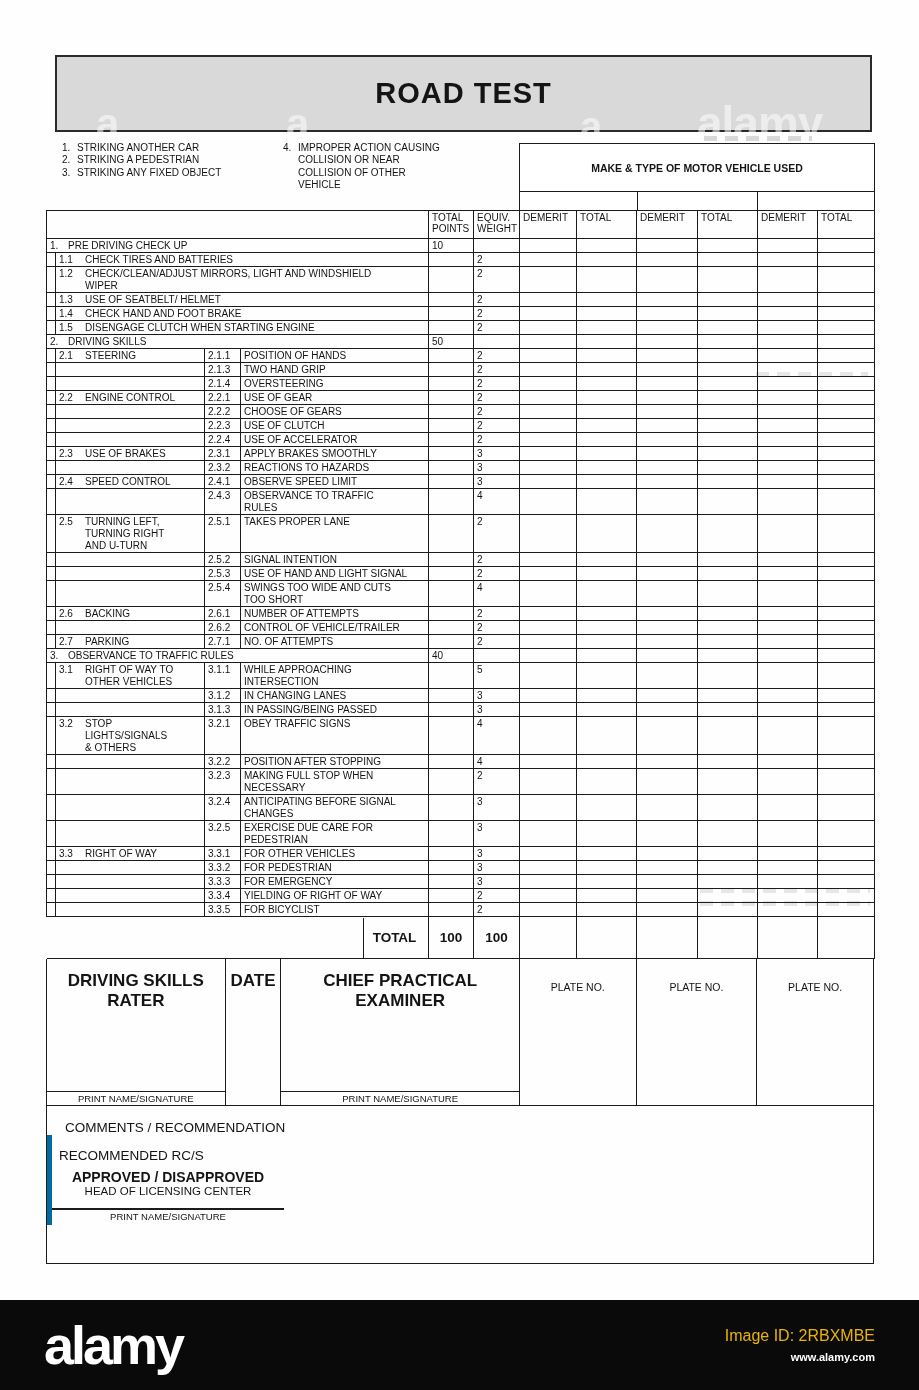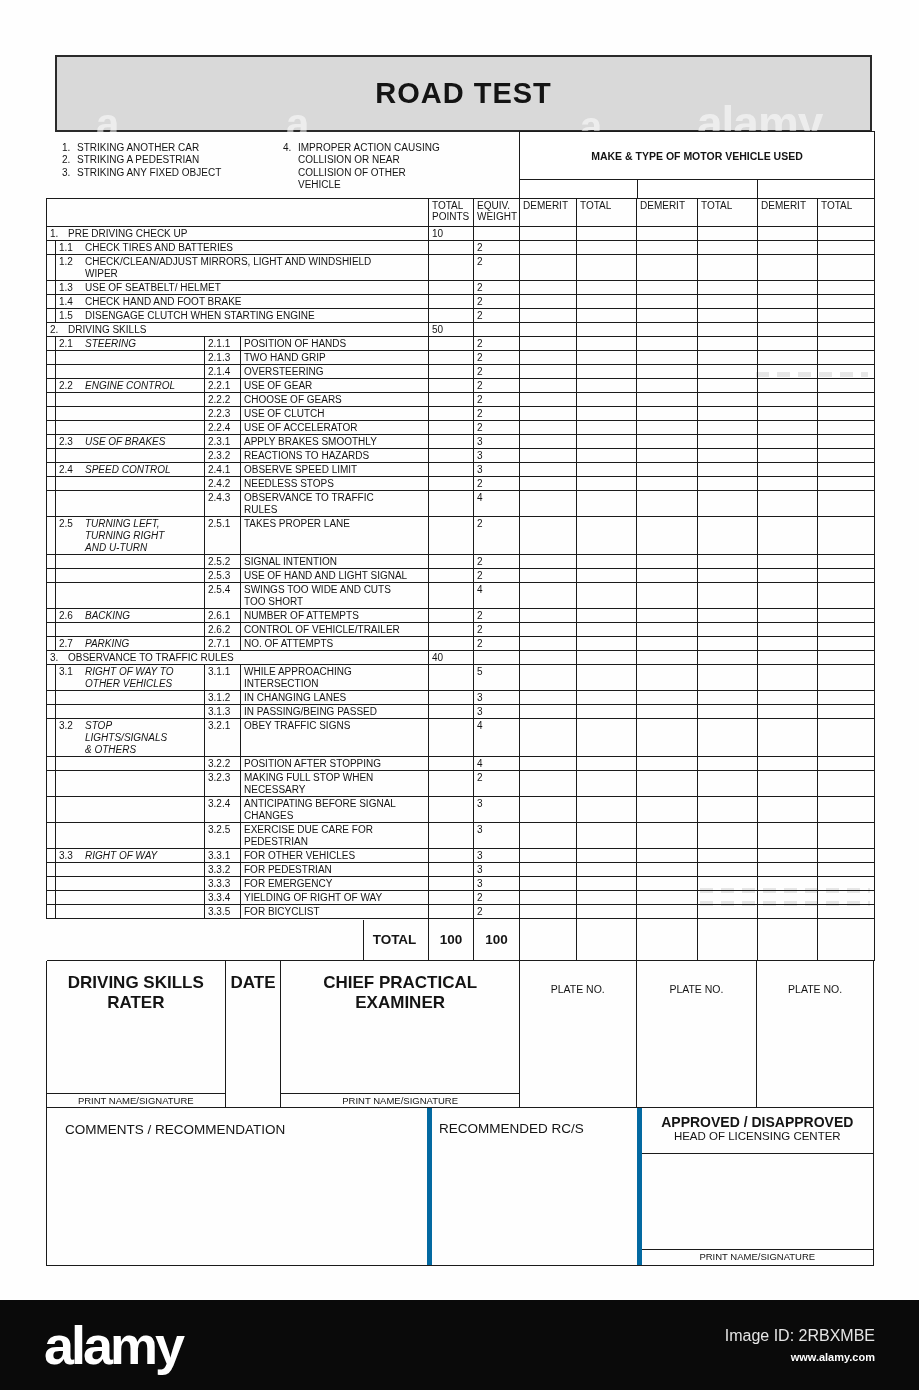--- a/index.html
+++ b/index.html
@@ -26,21 +26,21 @@
   .wmd4 { left:700px; top:901px; width:170px; opacity:.5; }
 
   
   .violations { position:absolute; left:62px; top:142px; display:flex; font-size:10px; line-height:12.4px; }
   .vcol1 { width:176px; margin-right:45px; }
   .vitem { display:flex; }
   .vnum { width:15px; flex:none; }
   .vtxt { white-space:pre-line; }
 
   
-  .form-body { position:absolute; left:46px; top:198px; width:828px; }
+  .form-body { position:absolute; left:46px; top:210px; width:828px; }
   .vehicle-box { position:absolute; left:473px; top:-67px; width:356px; height:68px; border:1.5px solid #1b1b1b; display:flex; flex-direction:column; background:#fff; }
   .vh-title { flex:1; display:flex; align-items:center; justify-content:center; font-size:10.5px; font-weight:bold; border-bottom:1px solid #1b1b1b; }
   .vh-row { height:18px; display:flex; }
   .vh-cell { border-left:1px solid #1b1b1b; }
   .vh-cell:first-child { border-left:none; }
   .vh-c1,.vh-c3 { width:117px; } .vh-c2 { width:121px; }
 
   
   table.score { border-collapse:collapse; table-layout:fixed; width:828px; font-size:10px; line-height:12px;padding-left:28px; }
   table.score td, table.score th { border:1px solid #1b1b1b; vertical-align:top; padding:.5px 3px; text-align:left; font-weight:normal; overflow:hidden; }
@@ -48,57 +48,57 @@
   thead th { text-align:center; vertical-align:middle; line-height:11px; padding:2px 1px; height:28px; }
   td.cell-sec { font-weight:bold; padding-left:14px; }
   td.cell-wide { padding-left:22px; }
   td.cell-cat { padding-left:20px; }
   td.cell-num { text-align:center; padding:.5px 1px; }
   td.cell-desc { padding-left:8px; white-space:pre-line; }
   td.cell-center { text-align:center; }
   .fx { display:flex; }
   .sn { width:18px; flex:none; } .st { white-space:pre-line; }
   .wn { width:26px; flex:none; } .wt { white-space:pre-line; }
-  .cn { width:26px; flex:none; } .ct { white-space:pre-line;font-style:italic; }
+  .cn { width:26px; flex:none; } .ct { white-space:pre-line; }
   tr.total-row td { height:42px; vertical-align:middle; font-weight:bold; font-size:13.5px; text-align:center; }
   td.total-label-wrap { padding:0; border-left:none !important; border-bottom:1px solid #1b1b1b; }
   .total-box { width:62px; height:100%; margin-left:auto; border-left:1px solid #1b1b1b; display:flex; align-items:center; justify-content:center; }
   tr.total-row td.total-label-wrap { border-top:1px solid #1b1b1b; }
 
   
   .sig-section { display:flex; height:147px; border:1px solid #1b1b1b; border-top:none; }
   .sig-cell { display:flex; flex-direction:column; border-left:1px solid #1b1b1b; }
   .sig-cell:first-child { border-left:none; }
   .sig-rater { width:178px; } .sig-date { width:56px; } .sig-chief { width:239px; }
   .plate1,.plate3 { width:117px; } .plate2 { width:121px; }
   .sig-head { padding-top:12px; text-align:center; font-weight:bold; font-size:17px; }
   .sig-space { flex:1; }
   .sig-strip { height:14px; border-top:1px solid #1b1b1b; text-align:center; font-size:9.5px; line-height:13px; }
   .sig-strip.nostrip { border-top:none; }
   .plate-label { padding-top:22px; text-align:center; font-size:10.5px; }
 
   
-  .bottom-section { display:flex; height:158px; border:1px solid #1b1b1b; border-top:none; }
+  .bottom-section { display:flex; height:158px; border:1px solid #1b1b1b; border-top:none;flex-direction:column; }
   .bx { border-left:5px solid #0369a1; }
   .bx:first-child { border-left:none; }
   .b-comments { width:381px; padding:14px 0 0 18px; font-size:13.5px; }
   .b-recommended { width:210px; padding:13px 0 0 7px; font-size:13.5px; }
   .b-approved { width:237px; display:flex; flex-direction:column; }
   .ap-head { height:46px; border-bottom:1px solid #1b1b1b; text-align:center; padding-top:6px; }
   .ap-line1 { font-size:14px; font-weight:bold; }
   .ap-line2 { font-size:11.5px; }
   .ap-space { flex:1; }
   .ap-strip { height:16px; border-top:1px solid #1b1b1b; text-align:center; font-size:9.5px; line-height:14px; }
 
   
   .footer-bar { position:absolute; left:0; top:1300px; width:919px; height:90px; background:#0a0a0a;
     display:flex; align-items:center; justify-content:space-between; padding:0 44px; color:#fff; }
   .footer-logo { font-size:54px; font-weight:bold; letter-spacing:-3px; }
   .footer-meta { text-align:right; }
-  .footer-id { font-size:16px; color:#e5e5e5; margin-bottom:6px; }
+  .footer-id { font-size:16px; color:#eab308; margin-bottom:6px; }
   .footer-url { font-size:11px; font-weight:bold; }
 </style>
 </head>
 <body>
 
 <div class="page">
 
   <div class="title-box">
     <span class="title-text">ROAD TEST</span>
   </div>
@@ -452,34 +452,20 @@
             <td></td>
             <td></td>
             <td></td>
             <td></td>
             <td></td>
             <td></td>
           </tr>
           <tr>
             <td></td>
             <td class="cell-cat"></td>
-            <td class="cell-num">2.4.2</td>
-            <td class="cell-desc">NEEDLESS STOPS</td>
-            <td class="cell-center"></td>
-            <td class="cell-center">2</td>
-            <td></td>
-            <td></td>
-            <td></td>
-            <td></td>
-            <td></td>
-            <td></td>
-          </tr>
-          <tr>
-            <td></td>
-            <td class="cell-cat"></td>
             <td class="cell-num">2.4.3</td>
             <td class="cell-desc">OBSERVANCE TO TRAFFIC
 RULES</td>
             <td class="cell-center"></td>
             <td class="cell-center">4</td>
             <td></td>
             <td></td>
             <td></td>
             <td></td>
             <td></td>

